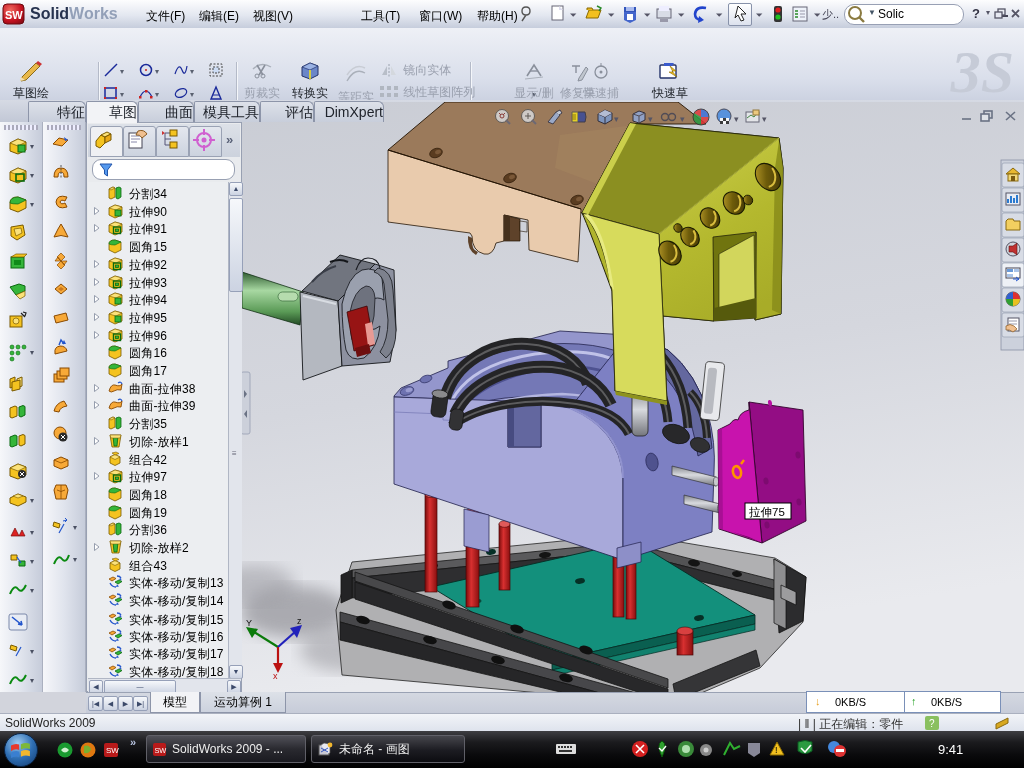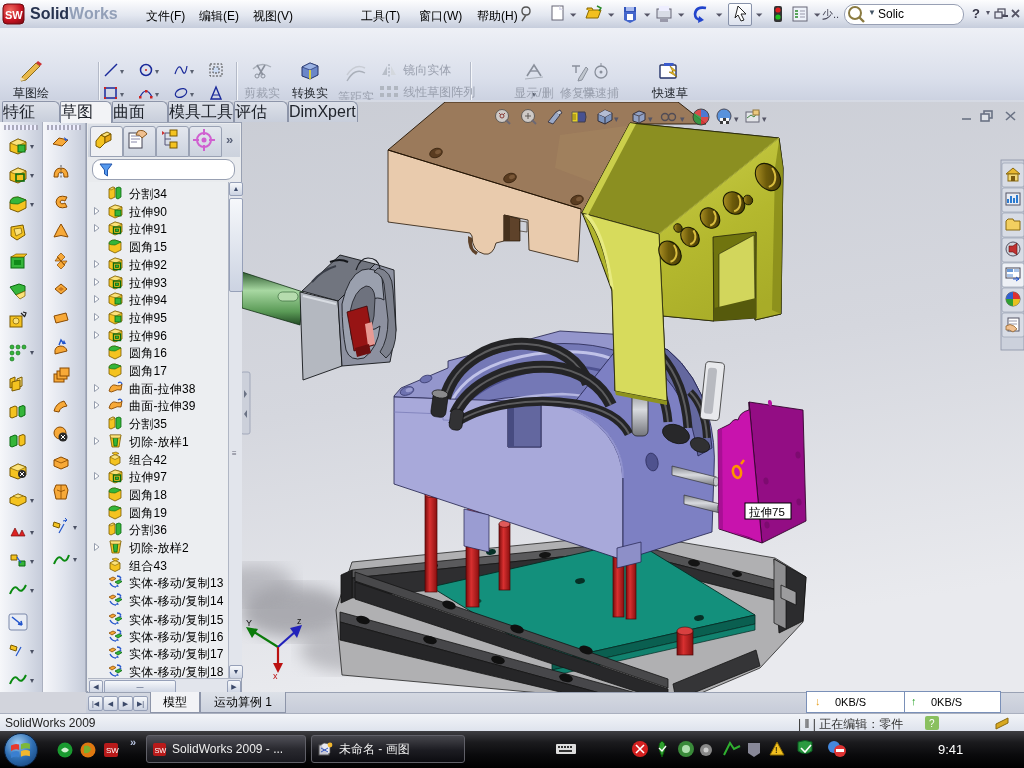--- a/index.html
+++ b/index.html
@@ -9,21 +9,21 @@
 #logo{left:2px;top:2px;width:24px;height:24px;}
 #lw{left:30px;top:5px;font-size:16px;font-weight:bold;color:#26324e;font-family:"Liberation Sans",sans-serif;}
 #lw span{color:#93A0b8;}
 .menu{top:8px;font-size:12px;color:#000;}
 #toolbar2{left:0;top:28px;width:1024px;height:72px;background:linear-gradient(#eef0f6,#dadfeb 70%,#ccd2e1);border-bottom:1px solid #a8afc0;}
 .tbtn{position:absolute;text-align:center;font-size:12px;color:#21252b;line-height:13px;}
 .tbtn.dis{color:#9aa0ae;}
 .tsep{position:absolute;top:34px;width:1px;height:58px;background:#b4bac8;border-right:1px solid #f4f6fa;}
 .dd{color:#5a6170;font-size:8px;}
 #tabbar{left:0;top:100px;width:1024px;height:22px;background:linear-gradient(#d6dae4,#c2c8d6);border-bottom:1px solid #a0a8ba;}
-.ftab{position:absolute;top:101px;height:20px;background:linear-gradient(#dde1e9,#c8cedb);border:1px solid #8d95a9;border-bottom:none;font-size:16px;color:#20242c;text-align:left;line-height:20px;border-radius:2px 6px 0 0;z-index:2;}
+.ftab{position:absolute;top:101px;height:20px;background:linear-gradient(#dde1e9,#c8cedb);border:1px solid #8d95a9;border-bottom:none;font-size:14px;color:#20242c;text-align:right;line-height:20px;border-radius:2px 6px 0 0;z-index:2;margin-left:26px;}
 .ftab.on{background:#f2f3f6;height:21px;z-index:3;}
 .vtb{top:122px;width:42px;height:570px;background:linear-gradient(90deg,#f6f7fa,#e0e4ed 50%,#c6ccda);border-right:1px solid #aab0bf;}
 .vicon{position:absolute;left:7px;width:22px;height:20px;}
 #fpanel{left:86px;top:122px;width:156px;height:570px;background:#e9ebee;border:1px solid #98a0b2;box-sizing:border-box;}
 #ptabs{left:88px;top:124px;width:152px;height:33px;background:linear-gradient(#dde1e8,#ccd2dd);}
 .ptab{position:absolute;top:2px;width:31px;height:29px;border:1px solid #9aa2b4;border-radius:3px 3px 0 0;background:linear-gradient(#e4e7ee,#ccd3df);}
 .ptab.on{background:#eff0f3;}
 #filterbox{left:92px;top:159px;width:141px;height:19px;background:#fff;border:1px solid #98a0b2;border-radius:9px;}
 #tree{left:88px;top:182px;width:140px;height:496px;background:#eceef1;overflow:hidden;font-size:12px;color:#000;}
 .trow{position:absolute;left:0;height:18px;width:140px;}
@@ -308,20 +308,21 @@
       <div class="tbtn" style="left:648px;top:29px;width:44px;">
         <div style="height:30px;display:flex;align-items:center;justify-content:center;">
           <svg width="28" height="22" viewBox="0 0 28 22">
             <rect x="4" y="4" width="16" height="13" rx="1" fill="#fff" stroke="#24336a" stroke-width="1.4"></rect>
             <path d="M8 2 h10 l-2 3 h-8 Z" fill="#3a5acc"></path>
             <path d="M14 5 l6 5 h-4 l5 6 l-8 -5 h4 Z" fill="#f2c020" stroke="#8a6a00" stroke-width="0.6"></path>
           </svg>
         </div>
         <div>快速草<br>图</div>
       </div>
+    <div style="position:absolute;right:10px;top:10px;font-size:60px;font-weight:bold;color:#c6cbd7;font-style:italic;font-family:'Liberation Serif',serif;">3S</div>
   </div>
   <div class="abs" id="tabbar"></div>
   <div class="ftab" style="left:2px;width:56px;">特征</div>
   <div class="ftab on" style="left:60px;width:50px;">草图</div>
   <div class="ftab" style="left:112px;width:54px;">曲面</div>
   <div class="ftab" style="left:168px;width:64px;">模具工具</div>
   <div class="ftab" style="left:234px;width:52px;">评估</div>
   <div class="ftab" style="left:288px;width:68px;">DimXpert</div>
   <svg class="abs" id="vp" viewBox="86 102 938 590">
       <defs>

